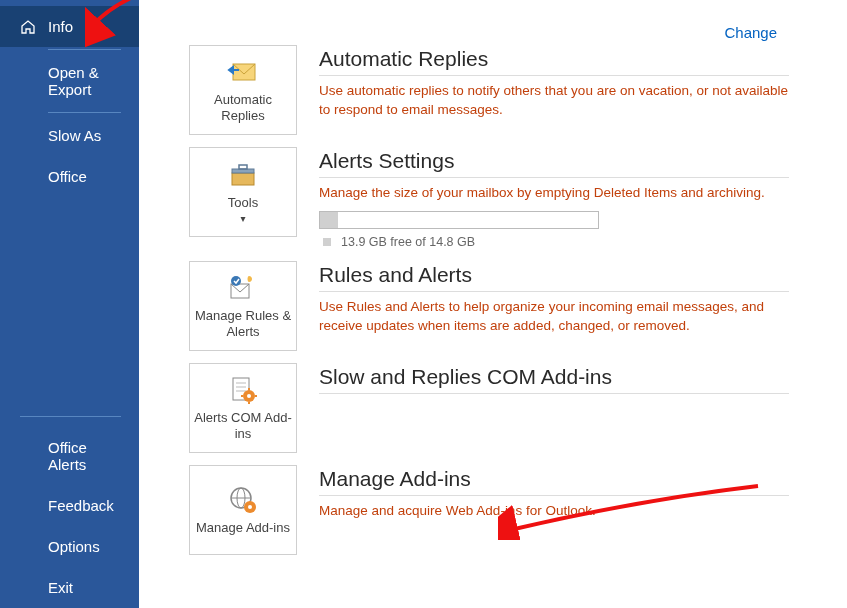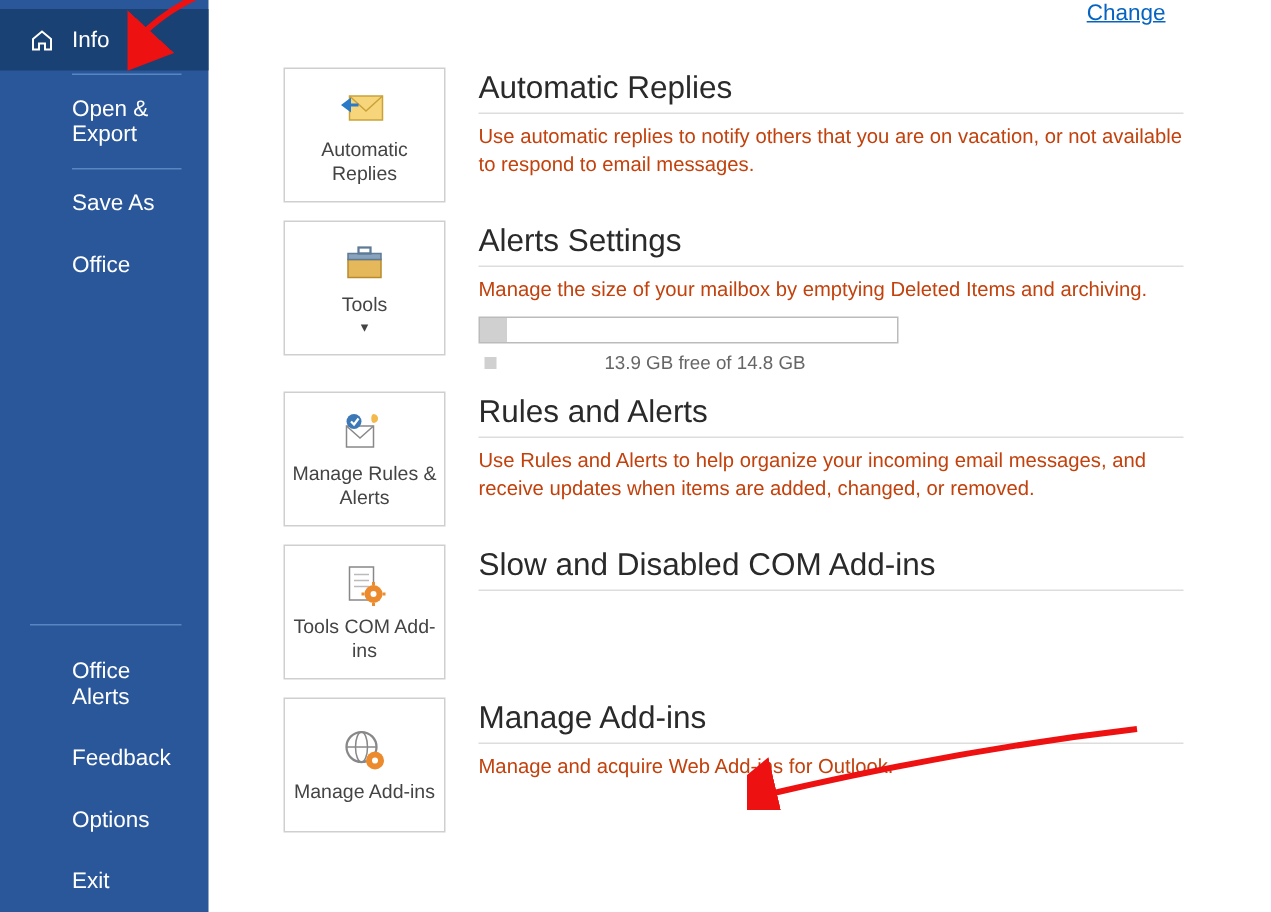--- a/index.html
+++ b/index.html
@@ -51,23 +51,22 @@
     flex: 1;
     padding: 0 30px 0 50px;
     overflow: hidden;
   }
   .toprow {
     height: 45px;
     position: relative;
   }
   .change-link {
     position: absolute;
-    right: 40px; top: 0;
+    right: 40px; top: 24px;
     color: #0563c1;
-    text-decoration: underline;
     font-size: 15px;
     cursor: pointer;
   }
   .section {
     display: flex;
     align-items: flex-start;
     margin-bottom: 12px;
   }
   .tile {
     width: 108px;
@@ -105,21 +104,20 @@
   }
   .desc p {
     font-size: 13.5px;
     color: #c2410c;
     max-width: 470px;
     line-height: 1.4;
   }
   .storage {
     margin-top: 8px;
     width: 280px;
-    text-align: center;
   }
   .bar-outer {
     width: 280px; height: 18px;
     border: 1px solid #bbb;
     background: #fff;
     position: relative;
   }
   .bar-used {
     position: absolute; left:0; top:0; bottom:0;
     width: 18px;
@@ -169,21 +167,21 @@
         <path d="M2 7 L8 2 L14 7 L14 14 L10 14 L10 10 L6 10 L6 14 L2 14 Z" fill="none" stroke="#fff" stroke-width="1.3"></path>
       </svg>
       <span>Info</span>
     </div>
     <hr class="side-sep">
     <div class="side-item">
       <span>Open &amp; Export</span>
     </div>
     <hr class="side-sep">
     <div class="side-item">
-      <span>Save As</span>
+      <span>Slow As</span>
     </div>
     <div class="side-item">
       <span>Office</span>
     </div>
     <div style="flex:1"></div>
     <hr class="side-sep full">
     <div class="side-item">
       <span>Office Alerts</span>
     </div>
     <div class="side-item">
@@ -269,24 +267,24 @@
           <line x1="9" y1="17" x2="19" y2="17" stroke="#bbb"></line>
           <circle cx="22" cy="22" r="6" fill="#ec8b2e"></circle>
           <circle cx="22" cy="22" r="2" fill="#fff"></circle>
           <g stroke="#ec8b2e" stroke-width="2">
             <line x1="22" y1="14" x2="22" y2="16"></line>
               <line x1="22" y1="28" x2="22" y2="30"></line>
             <line x1="14" y1="22" x2="16" y2="22"></line>
               <line x1="28" y1="22" x2="30" y2="22"></line>
           </g>
         </svg>
-        <span>Tools COM Add-ins</span>
-      </div>
-      <div class="desc">
-        <h2>Slow and Disabled COM Add-ins</h2>
+        <span>Alerts COM Add-ins</span>
+      </div>
+      <div class="desc">
+        <h2>Slow and Replies COM Add-ins</h2>
         <hr class="sep">
       </div>
     </div>
 
     <div class="section">
       <div class="tile">
         <svg class="tile-icon" viewBox="0 0 32 32">
           <circle cx="14" cy="14" r="10" fill="none" stroke="#888" stroke-width="1.5"></circle>
           <ellipse cx="14" cy="14" rx="4" ry="10" fill="none" stroke="#888"></ellipse>
           <line x1="4" y1="14" x2="24" y2="14" stroke="#888"></line>

